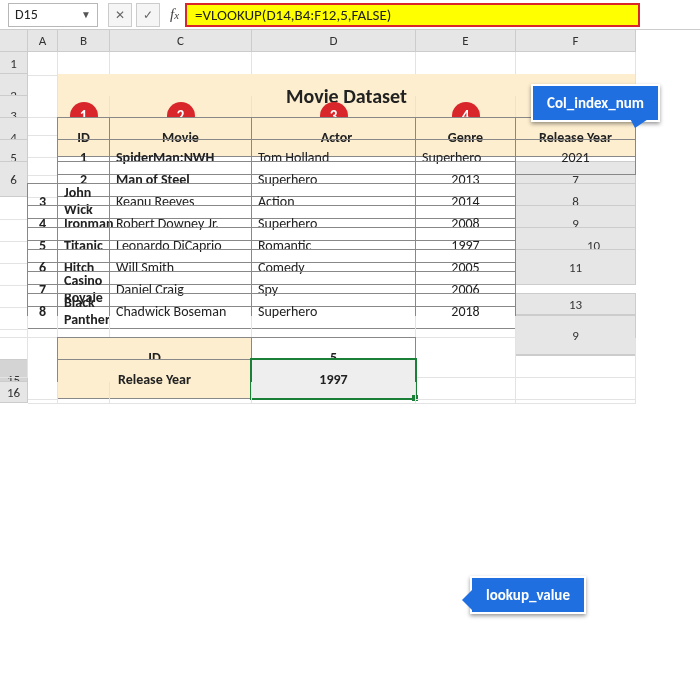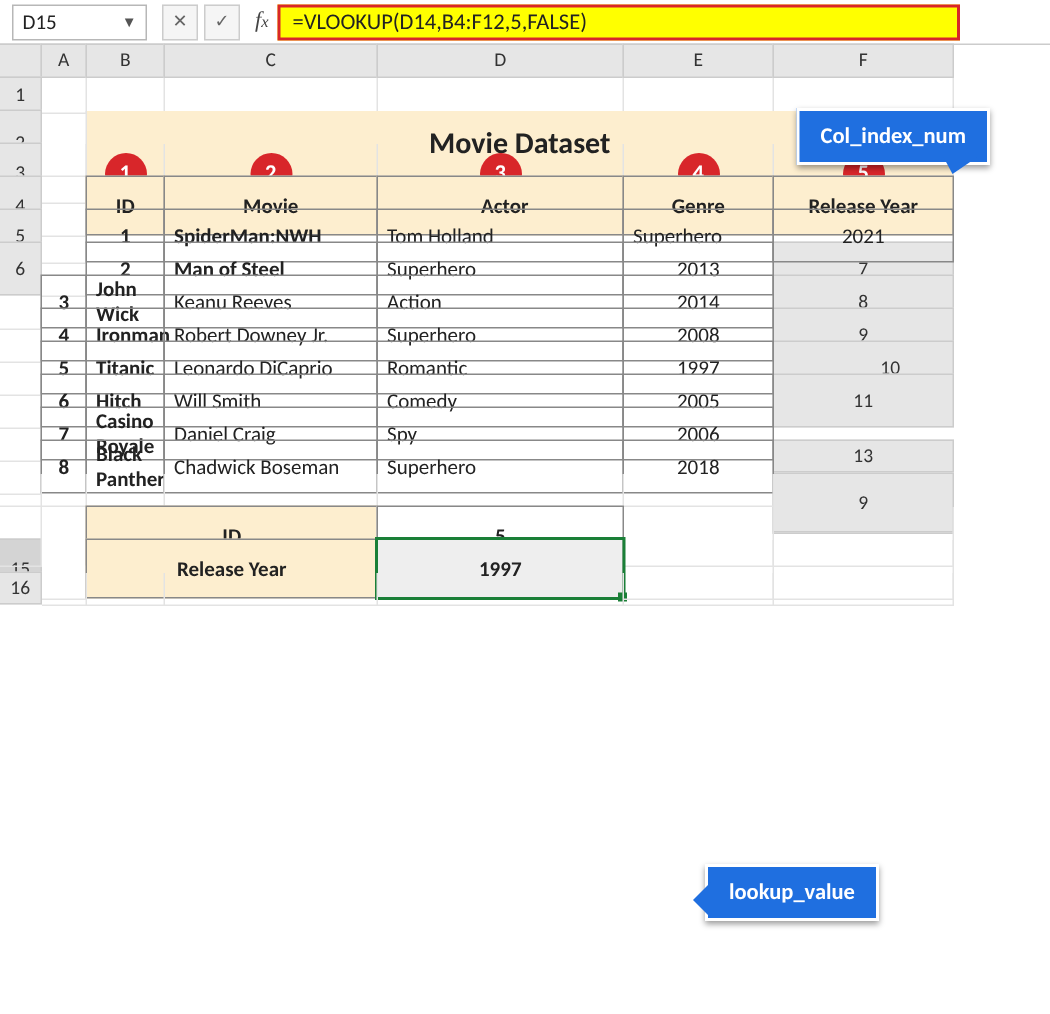--- a/index.html
+++ b/index.html
@@ -148,21 +148,21 @@
   .callout {
     position: absolute;
     background: #1f6fe0;
     color: #fff;
     font-weight: bold;
     padding: 8px 14px;
     border: 2px solid #fff;
     box-shadow: 0 2px 4px rgba(0,0,0,0.4);
     font-size: 15px;
   }
-  .callout.top { top: 72px; right: 40px; }
+  .callout.top { top: 84px; right: 40px; }
   .callout.top::after {
     content: "";
     position: absolute;
     left: 90px; bottom: -20px;
     border: 12px solid transparent;
     border-top-color: #1f6fe0;
     transform: skewX(-25deg);
   }
   .callout.mid { top: 576px; left: 470px; }
   .callout.mid::before {

